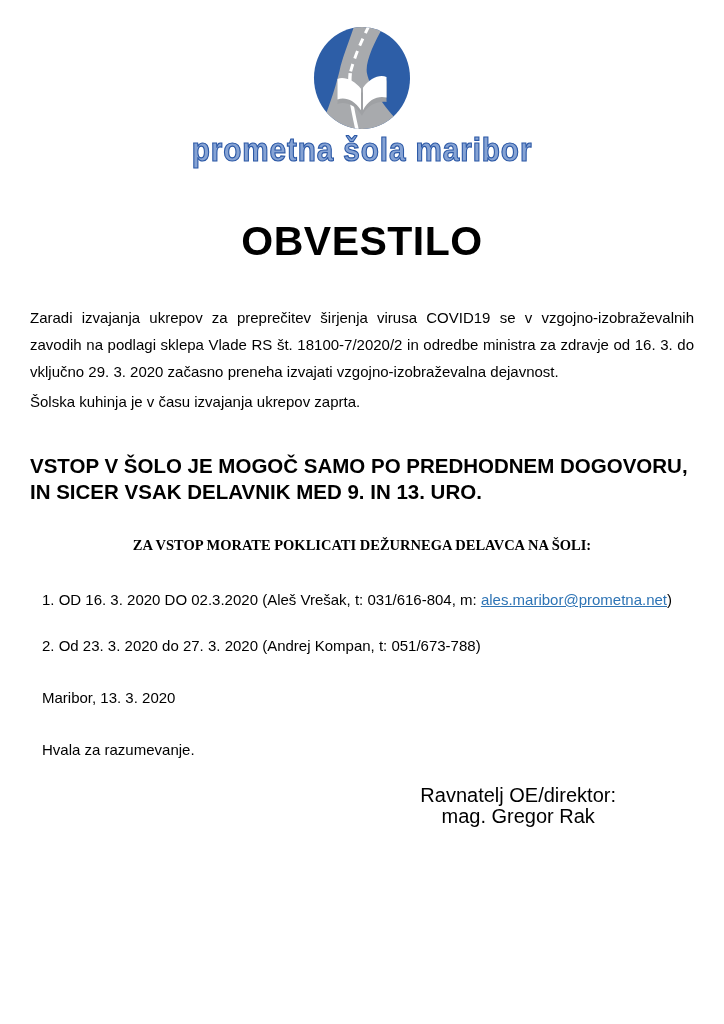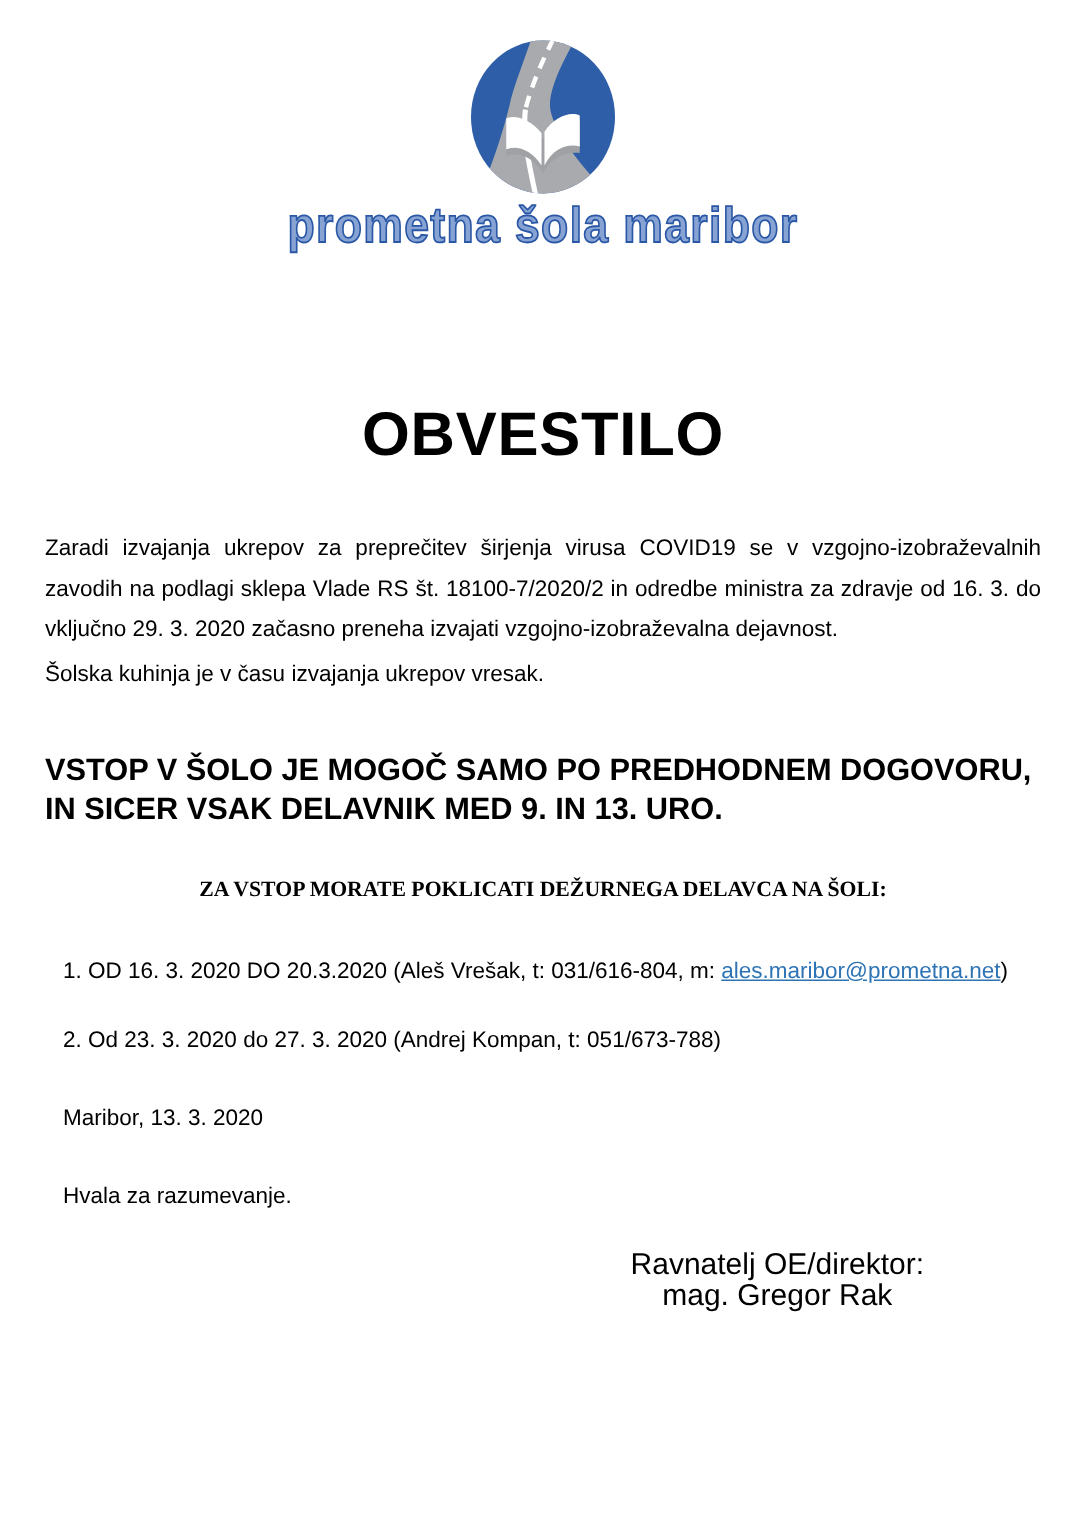--- a/index.html
+++ b/index.html
@@ -35,21 +35,21 @@
     font-weight:bold;
     letter-spacing:1px;
     color:var(--wordmark-fill);
     -webkit-text-stroke:1.2px var(--wordmark-outline);
     transform:scaleX(0.9);
     transform-origin:50% 50%;
     white-space:nowrap;
   }
   
   .title{
-    margin-top:98px;
+    margin-top:50px;
     text-align:center;
     font-size:41px;
     line-height:46px;
     font-weight:bold;
     letter-spacing:0.5px;
   }
   .para-measures{
     margin-top:40px;
     font-size:15px;
     line-height:27px;
@@ -131,27 +131,27 @@
         <path class="logo-book-page" d="M51,63 C58,53 68,49 75,52 L75,73 C67,71 57,74 51,86 Z"></path>
       </g>
     </svg>
     <div class="wordmark">prometna šola maribor</div>
   </div>
 
   <h1 class="title">OBVESTILO</h1>
 
   <p class="para-measures">Zaradi izvajanja ukrepov za preprečitev širjenja virusa COVID19 se v vzgojno-izobraževalnih zavodih na podlagi sklepa Vlade RS št. 18100-7/2020/2 in odredbe ministra za zdravje od 16. 3. do vključno 29. 3. 2020 začasno preneha izvajati vzgojno-izobraževalna dejavnost.</p>
 
-  <p class="para-kitchen">Šolska kuhinja je v času izvajanja ukrepov vresak.</p>
+  <p class="para-kitchen">Šolska kuhinja je v času izvajanja ukrepov zaprta.</p>
 
   <p class="entry-rule">VSTOP V ŠOLO JE MOGOČ SAMO PO PREDHODNEM DOGOVORU, IN SICER VSAK DELAVNIK MED 9. IN 13. URO.</p>
 
   <p class="call-instruction">ZA VSTOP MORATE POKLICATI DEŽURNEGA DELAVCA NA ŠOLI:</p>
 
-  <p class="duty-item first"><span>1. OD 16. 3. 2020 DO 20.3.2020 (Aleš Vrešak, t: 031/616-804, m: </span><a class="email-link">ales.maribor@prometna.net</a><span>)</span></p>
+  <p class="duty-item first"><span>1. OD 16. 3. 2020 DO 02.3.2020 (Aleš Vrešak, t: 031/616-804, m: </span><a class="email-link">ales.maribor@prometna.net</a><span>)</span></p>
 
   <p class="duty-item second">2. Od 23. 3. 2020 do 27. 3. 2020 (Andrej Kompan, t: 051/673-788)</p>
 
   <p class="place-date">Maribor, 13. 3. 2020</p>
 
   <p class="thanks">Hvala za razumevanje.</p>
 
   <div class="signature">
     <div>Ravnatelj OE/direktor:</div>
     <div>mag. Gregor Rak</div>

